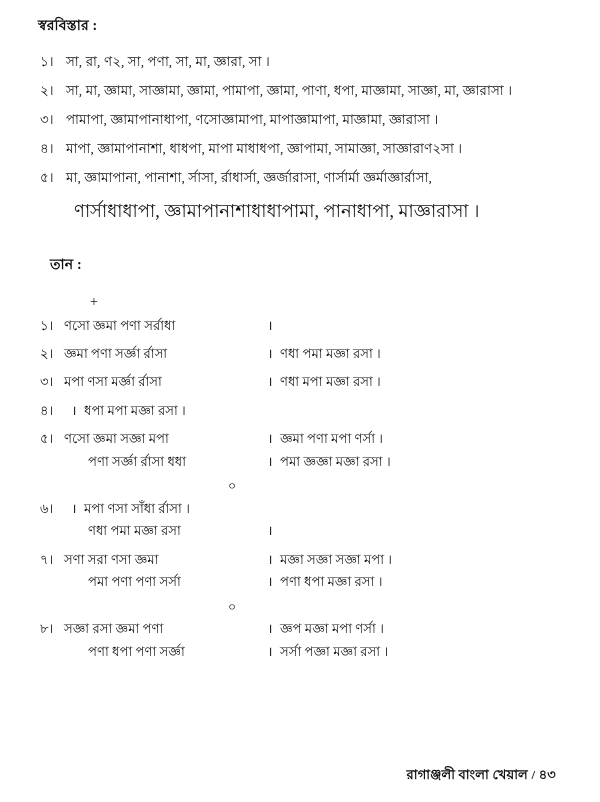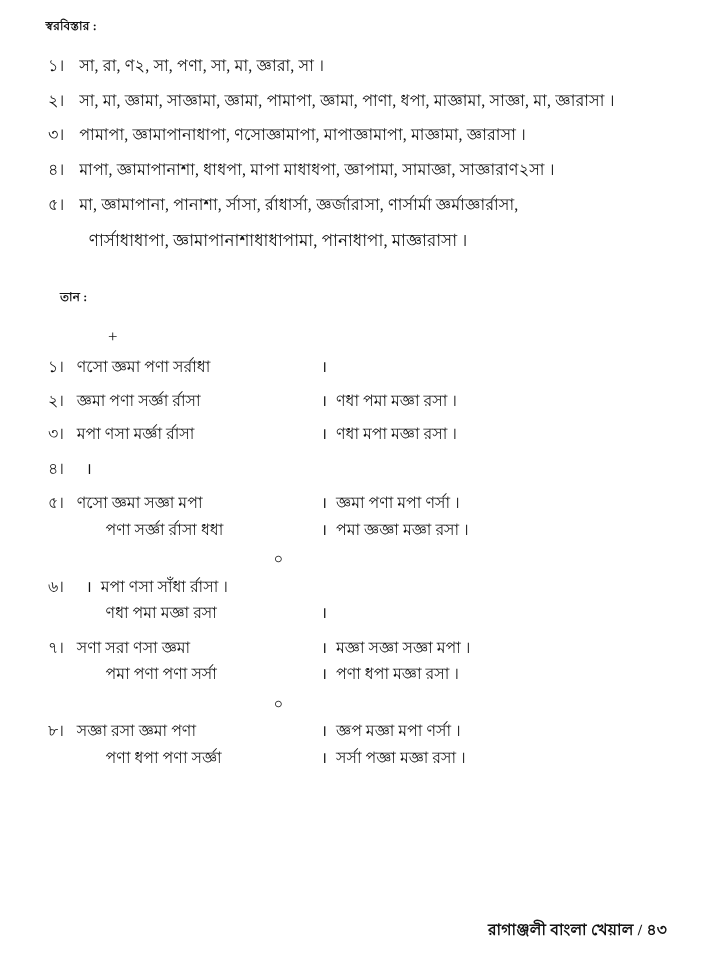--- a/index.html
+++ b/index.html
@@ -16,21 +16,21 @@
     position: relative;
   }
   .page {
     position: relative;
     width: 600px;
     height: 802px;
     box-sizing: border-box;
     padding: 14px 28px 10px 28px;
   }
   .section-title {
-    font-size: 10px;
+    font-size: 14px;
     font-weight: bold;
     letter-spacing: 0.2px;
     margin: 0 0 14px 0;
     padding-left: 10px;
   }
   .section-title.tan {
     margin-top: 28px;
     margin-bottom: 18px;
     padding-left: 22px;
   }
@@ -53,21 +53,21 @@
     padding-left: 8px;
     box-sizing: border-box;
   }
   .svar-text {
     flex: 1 1 auto;
     letter-spacing: 0.1px;
   }
   .svar-cont {
     display: block;
     padding-left: 42px;
-    font-size: 14px;
+    font-size: 18px;
     line-height: 1.5;
     margin-top: 6px;
   }
   
   .tan-block {
     margin: 0;
     padding: 0 0 0 4px;
   }
   .plus-mark {
     font-size: 14px;
@@ -207,20 +207,21 @@
           <span class="tan-right">ণধা মপা মজ্ঞা রসা ।</span>
         </span>
       </span>
     </div>
 
     <div class="tan-row">
       <span class="tan-num">৪।</span>
       <span class="tan-body">
         <span class="tan-line">
           <span class="tan-bar">।</span>
+          <span class="tan-right">ধপা মপা মজ্ঞা রসা ।</span>
         </span>
       </span>
     </div>
 
     <div class="tan-row">
       <span class="tan-num">৫।</span>
       <span class="tan-body">
         <span class="tan-line">
           <span class="tan-left">ণসো জ্ঞমা সজ্ঞা মপা</span>
           <span class="tan-bar">।</span>

